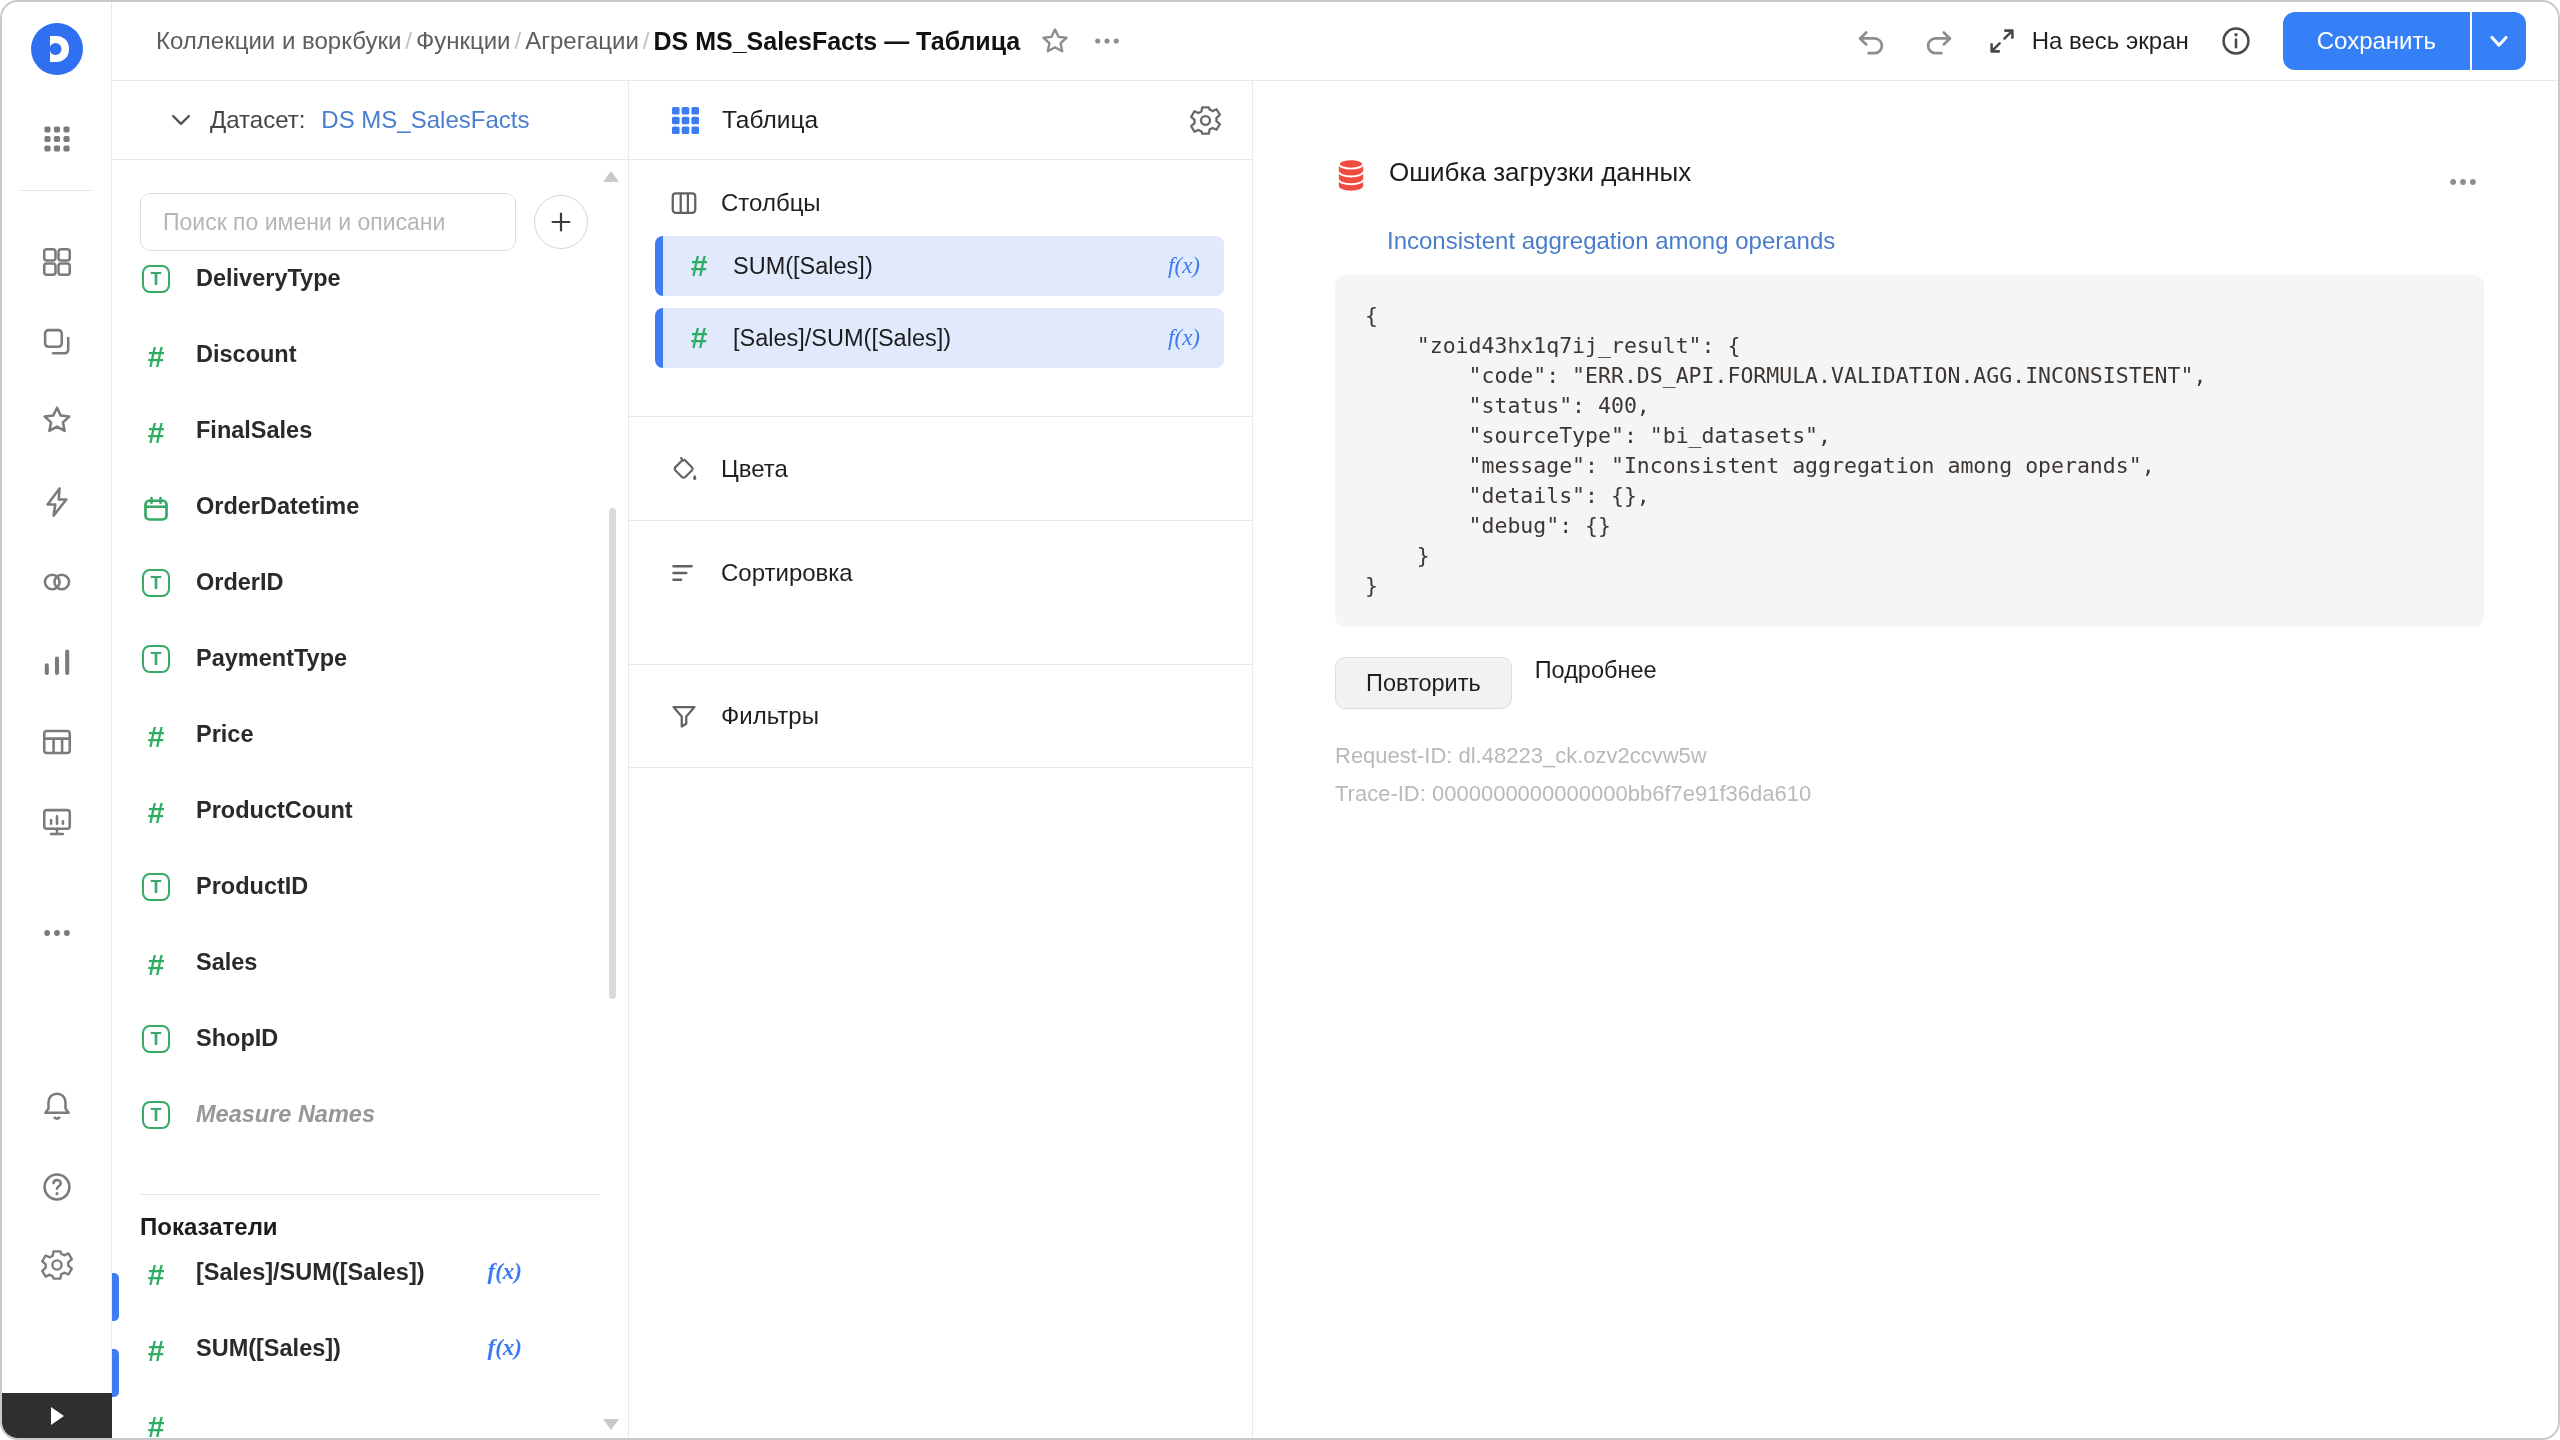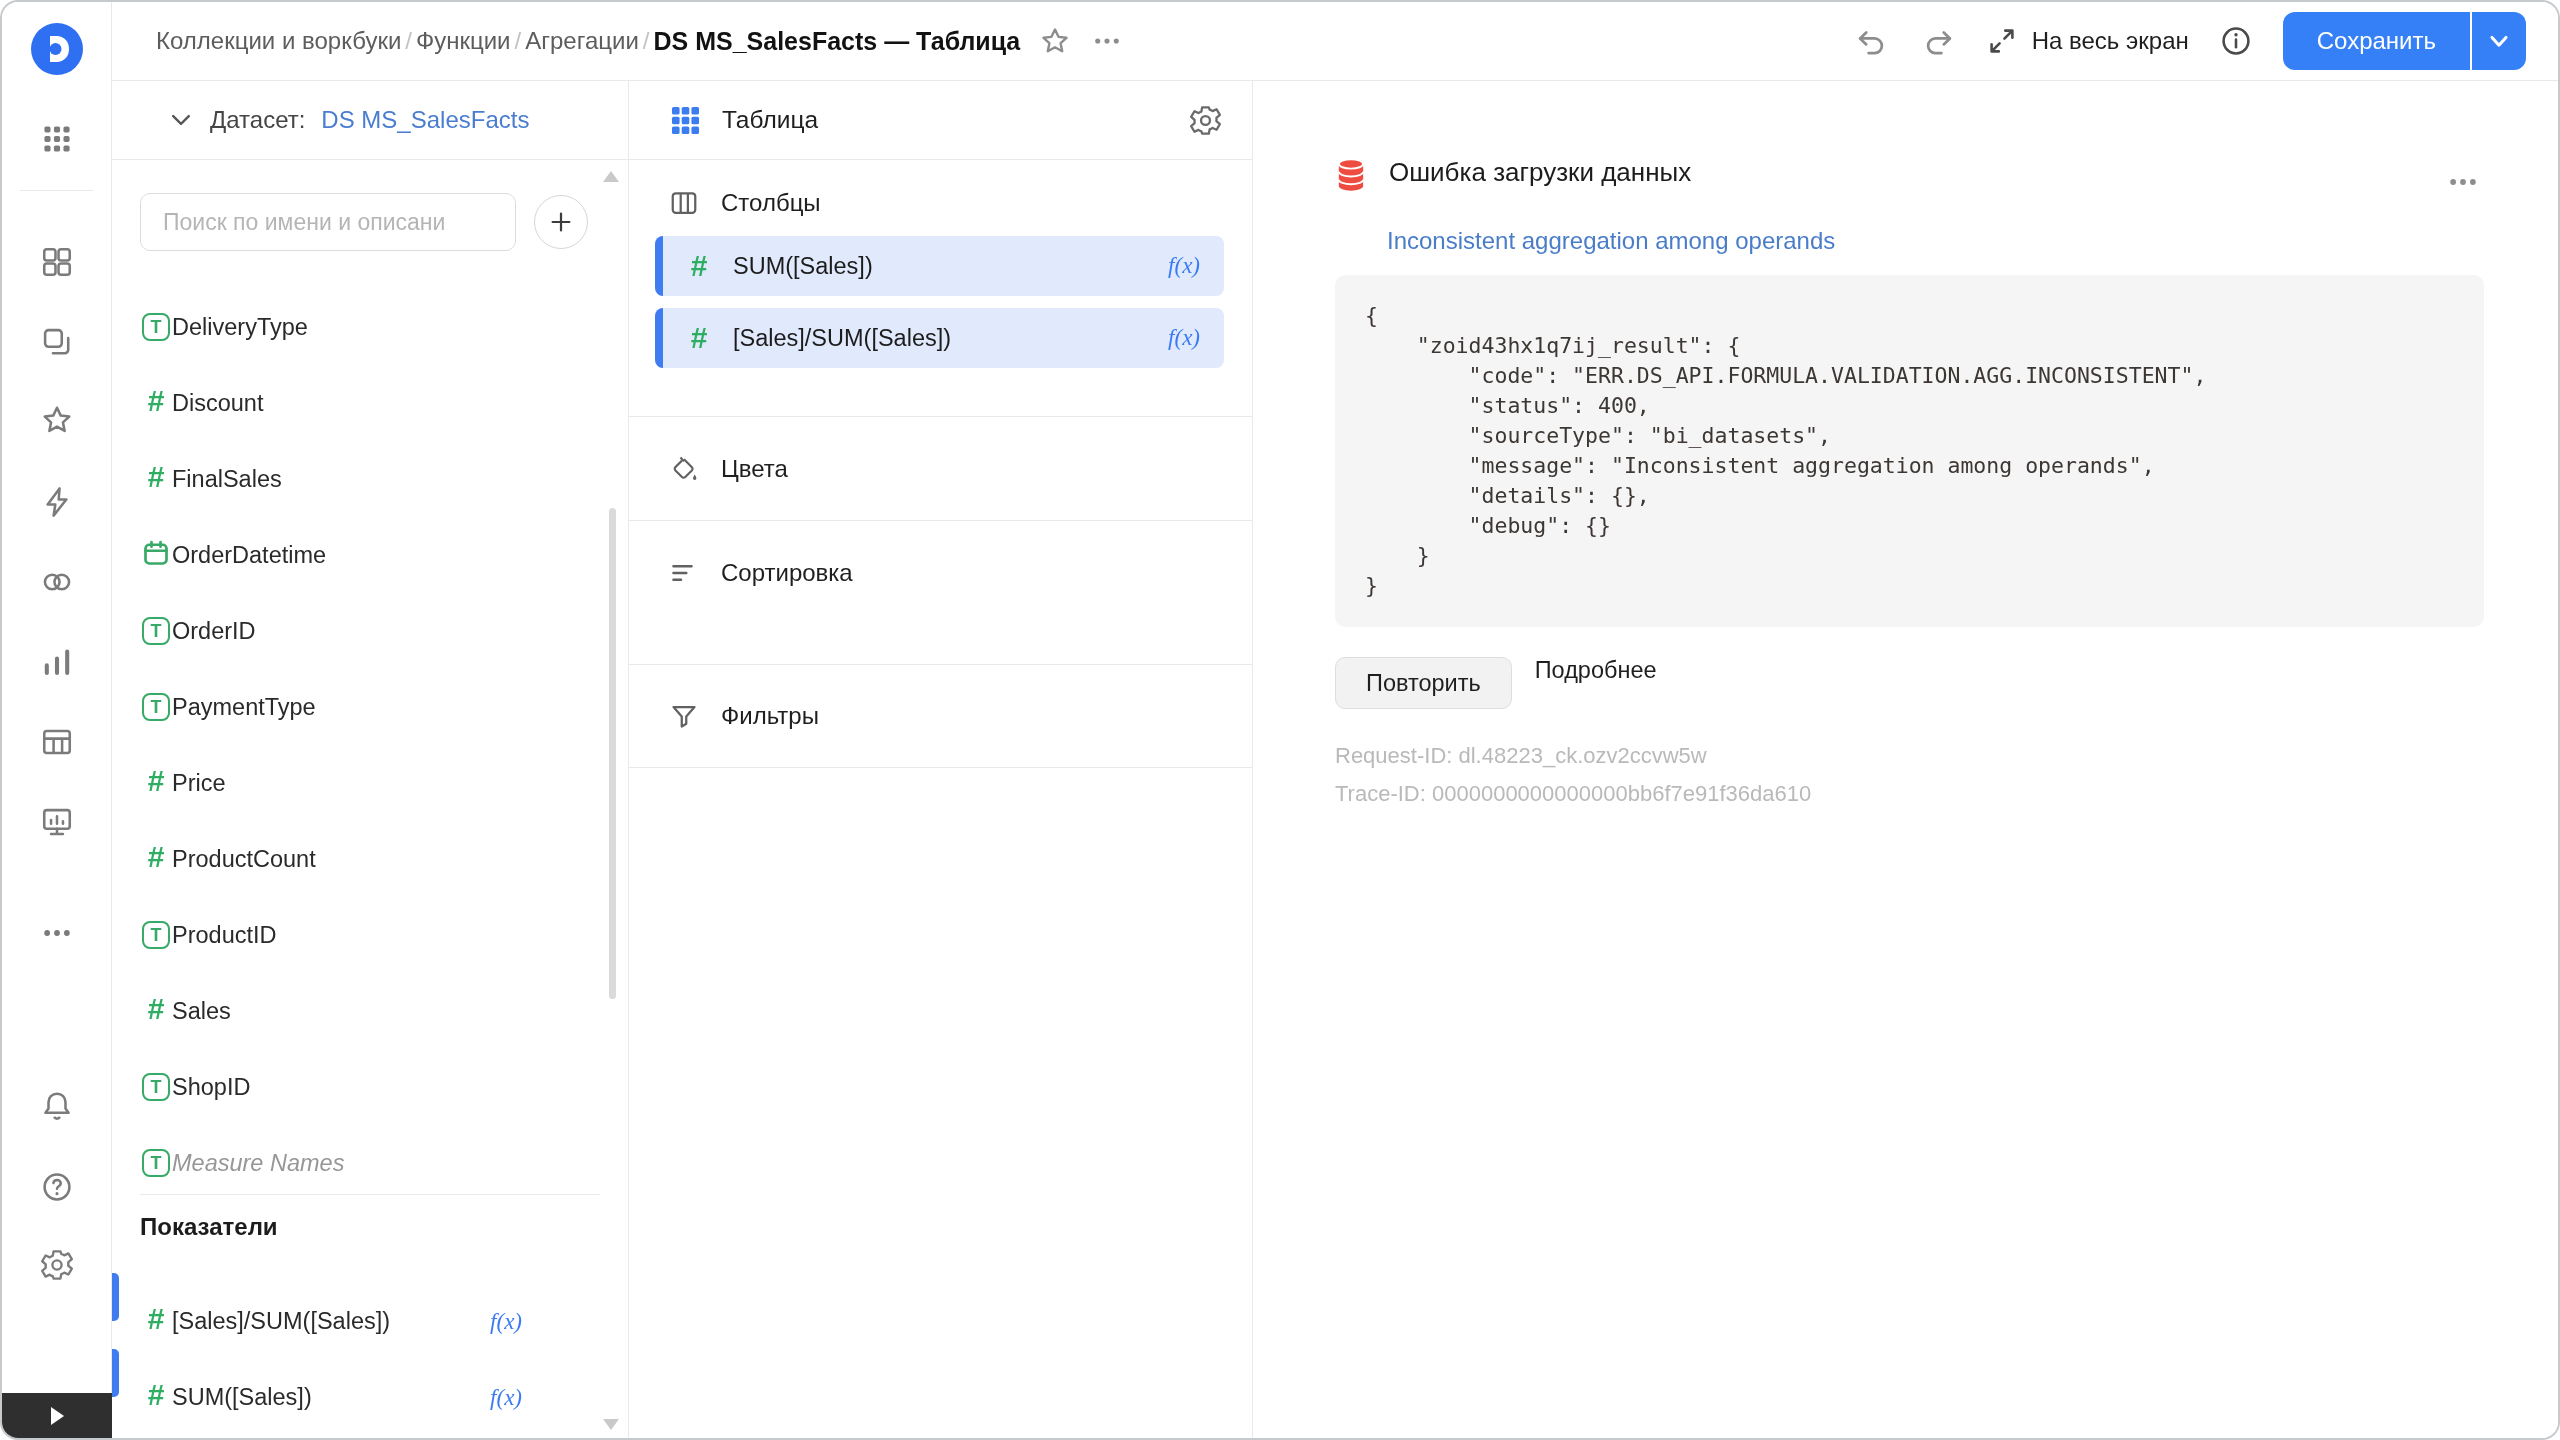--- a/index.html
+++ b/index.html
@@ -42,21 +42,21 @@
   .ds-head { height:79px; border-bottom:1px solid #e9e9e9; display:flex; align-items:center; gap:16px; padding:0 28px 0 56px; font-size:24px; }
   .ds-label { color:#454545; }
   .ds-name { color:#4a7dcf; cursor:pointer; }
   .search-row { display:flex; align-items:center; gap:18px; margin:33px 40px 0 28px; }
   .search { flex:1; height:58px; border:1px solid #dcdcdc; border-radius:10px; font-size:23px; padding:0 22px;
             color:#0369a1; outline:none; font-family:inherit; background:#fff; min-width:0; }
   .search::placeholder { color:#b5b5b5; }
   .add-btn { width:54px; height:54px; flex:0 0 54px; border-radius:50%; border:1px solid #d6d6d6; background:#fff;
              display:flex; align-items:center; justify-content:center; cursor:pointer; }
   .fields { margin-top:14px; }
-  .frow { height:76px; display:flex; align-items:flex-end; padding:0 106px 0 28px; position:relative; cursor:pointer; }
+  .frow { height:76px; display:flex; align-items:flex-start; gap:24px; padding:0 106px 0 28px; position:relative; cursor:pointer;font-weight:bold; }
   .fi { width:32px; height:32px; flex:0 0 32px; display:flex; align-items:center; justify-content:center; }
   .fi-str { width:28px; height:28px; flex-basis:28px; margin:0 2px; border:2.5px solid #38a967; border-radius:8px; }
   .fi-str::before { content:"T"; color:#38a967; font-size:18px; font-weight:700; line-height:23px; display:block; text-align:center; }
   .fi-num::before { content:"#"; color:#2fae63; font-size:30px; font-weight:600; }
   .flabel { font-size:23.5px; color:#2a2a2a; }
   .frow.muted .flabel { color:#979797; font-style:italic; }
   .sect-div { height:1px; background:#e9e9e9; margin:17px 28px 0; }
   .m-title { font-size:24px; font-weight:700; color:#1c1c1c; padding:0 28px; height:64px; display:flex; align-items:center; }
   .mrow::before { content:""; position:absolute; left:0; top:14px; bottom:14px; width:7px; background:#3f7cf0; border-radius:0 5px 5px 0; }
   .fx { margin-left:auto; color:#3b7af2; font-size:23px; font-family:"Liberation Serif", serif; font-style:italic; }

